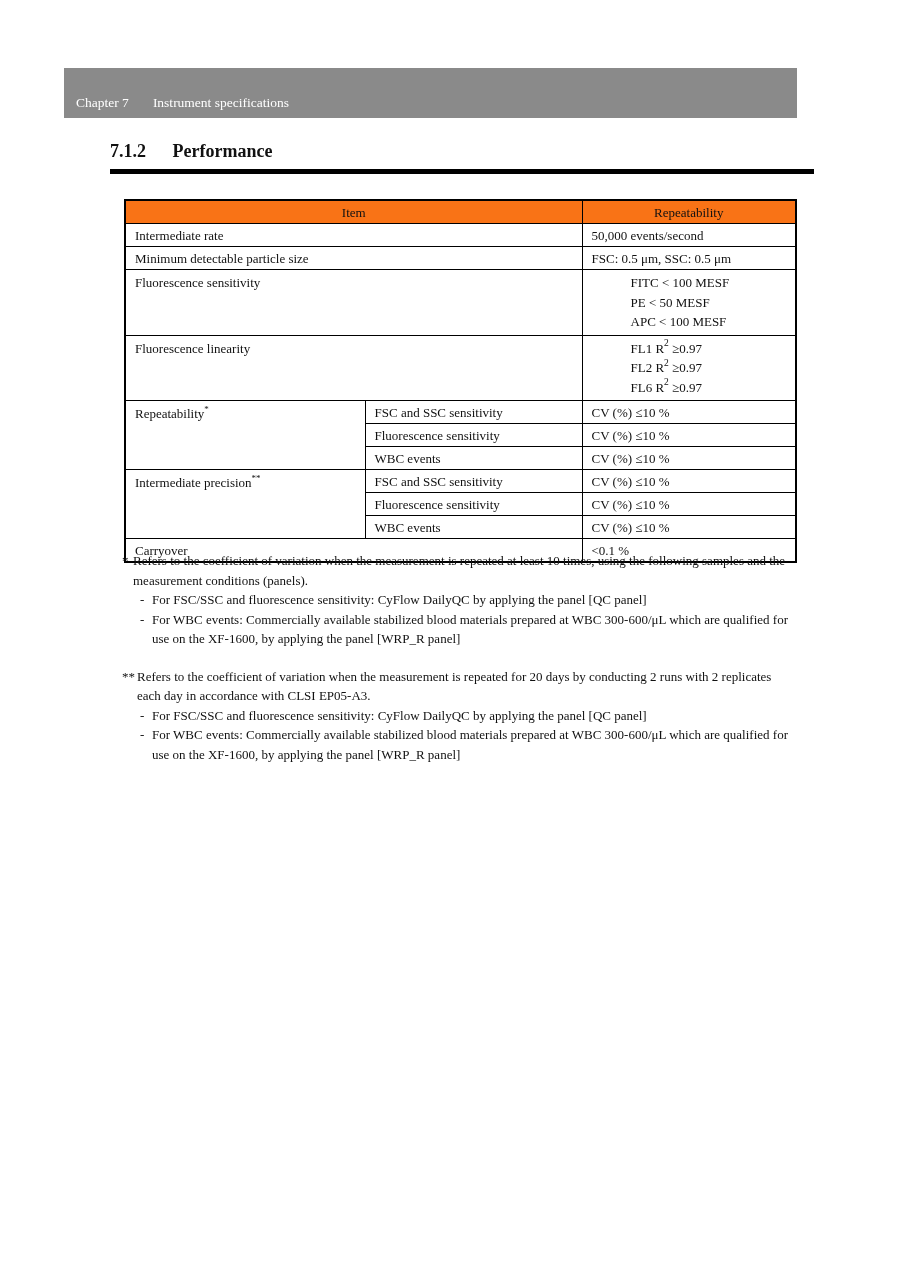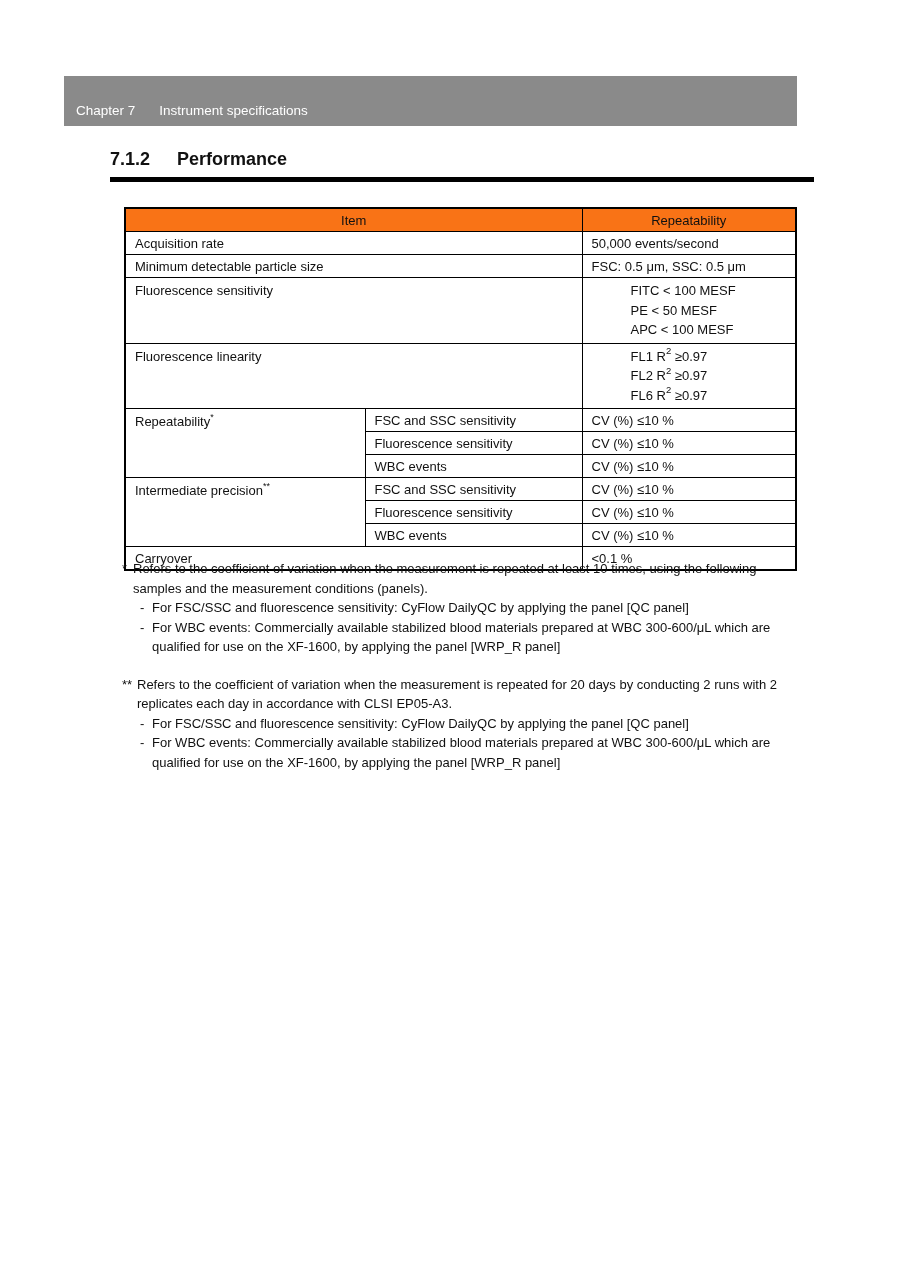--- a/index.html
+++ b/index.html
@@ -1,24 +1,23 @@
 <!DOCTYPE html>
 <html><head>
 <meta charset="utf-8">
 <style>
   html, body { margin: 0; padding: 0; background: #ffffff; }
   .page {
     position: relative;
     width: 905px;
     height: 963px;
     background: #ffffff;
-    font-family: Liberation Sans, sans-serif;
+    font-family: Liberation Serif, serif;
     color: #111111;
     overflow: hidden;
-    margin-top: 8px;
   }
 
   
   .chapter-bar {
     position: absolute;
     left: 64px; top: 68px;
     width: 733px; height: 50px;
     background: #8a8a8a;
     display: flex;
     align-items: flex-end;
@@ -140,21 +139,21 @@
         <col style="width:214px">
       </colgroup>
       <thead>
         <tr>
           <th colspan="2">Item</th>
           <th>Repeatability</th>
         </tr>
       </thead>
       <tbody>
         <tr>
-          <td colspan="2" class="single">Acquisition rate</td>
+          <td colspan="2" class="single">Intermediate rate</td>
           <td class="single">50,000 events/second</td>
         </tr>
         <tr>
           <td colspan="2" class="single">Minimum detectable particle size</td>
           <td class="single">FSC: 0.5 μm, SSC: 0.5 μm</td>
         </tr>
         <tr>
           <td colspan="2" class="vt">Fluorescence sensitivity</td>
           <td class="multi">
             <div class="specline">FITC &lt; 100 MESF</div>

